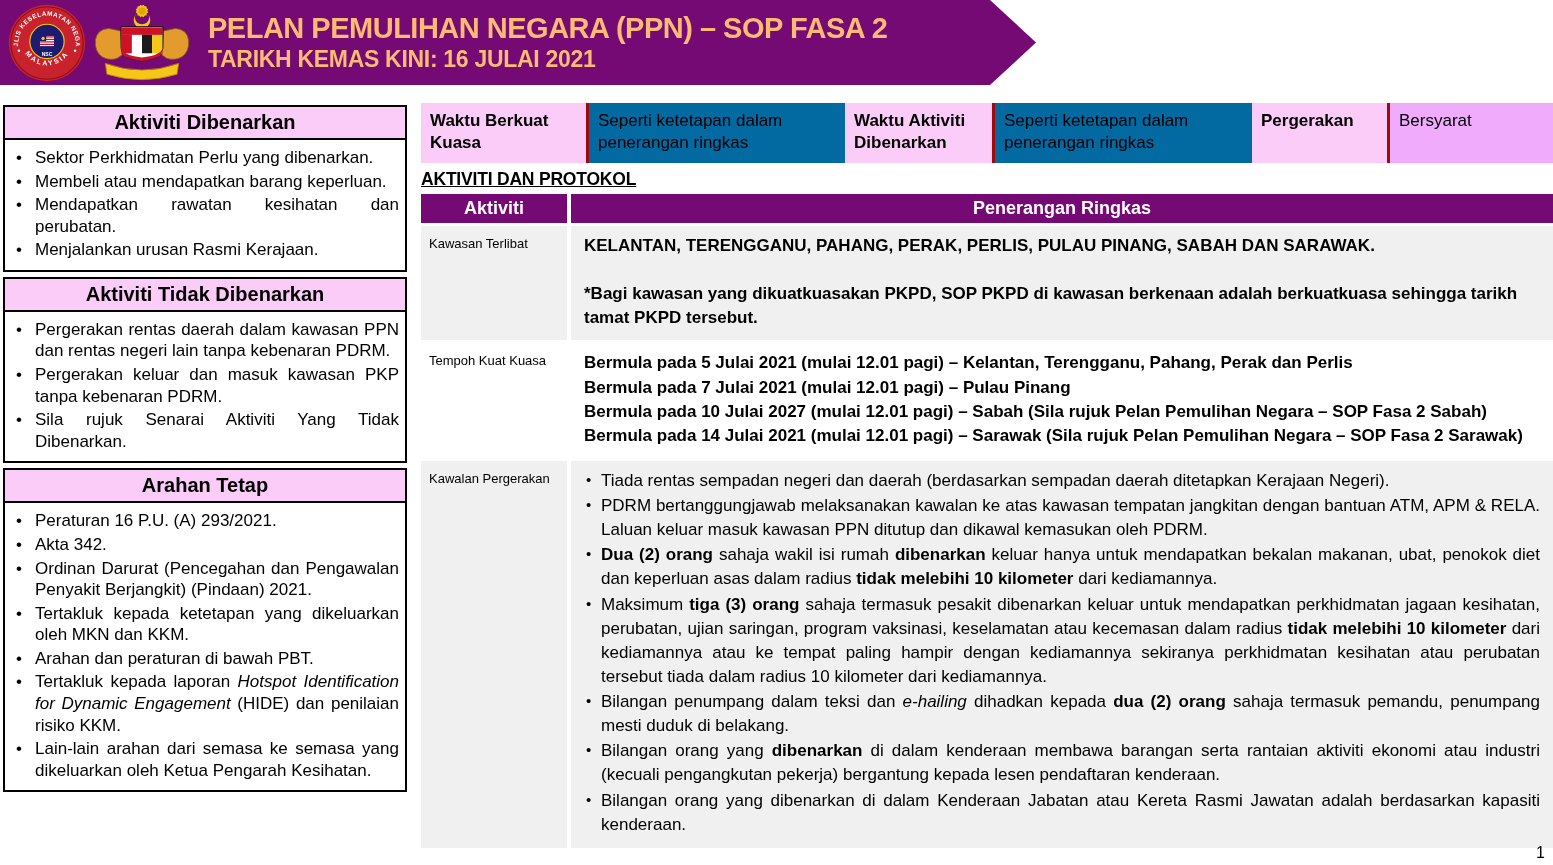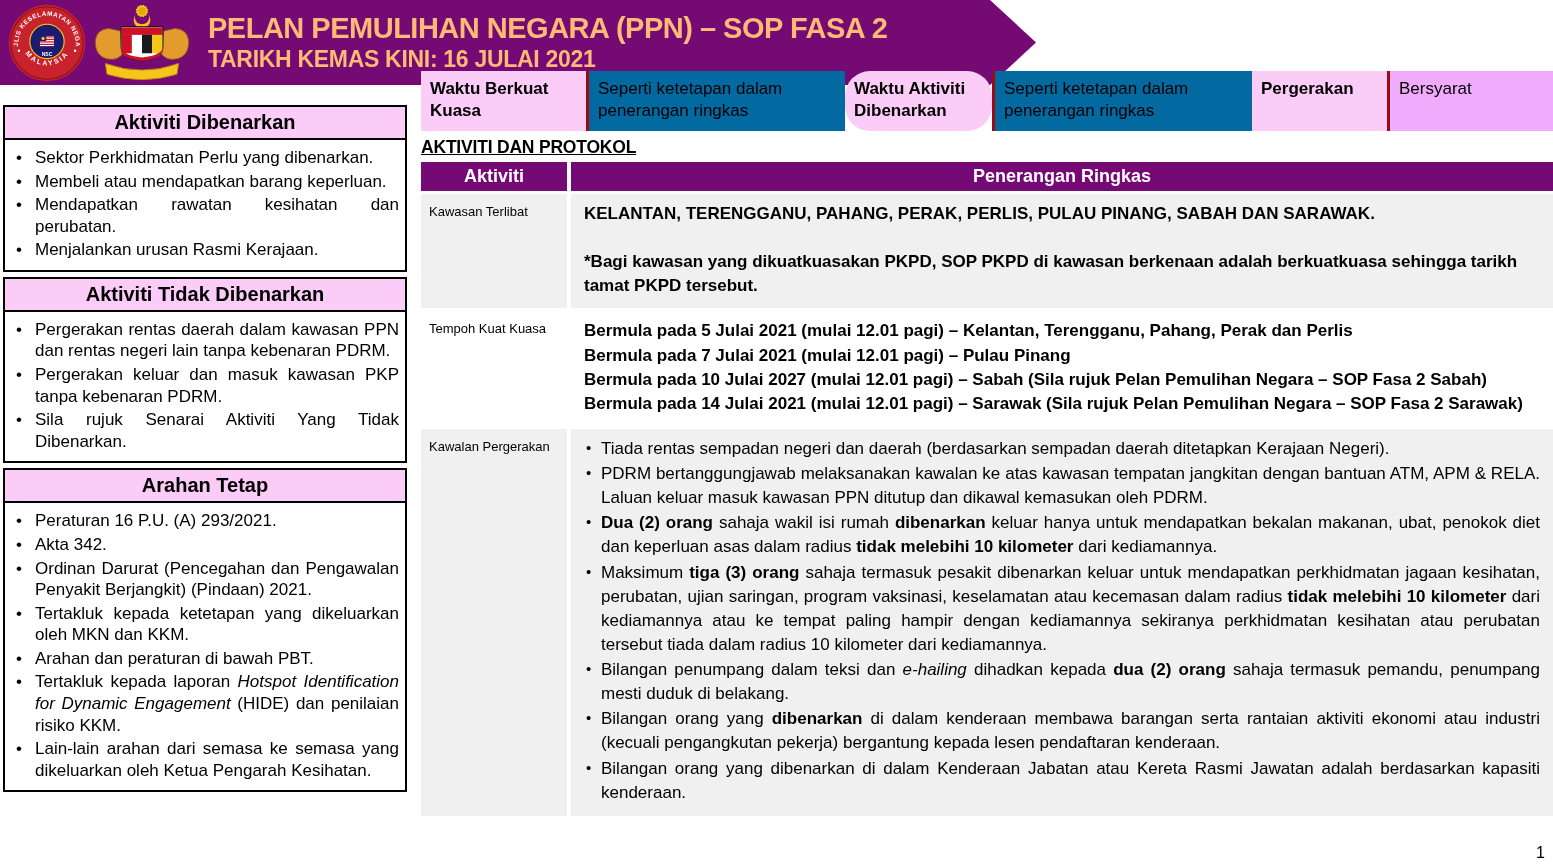--- a/index.html
+++ b/index.html
@@ -30,29 +30,29 @@
   }
   .side-list { list-style:none; margin:7px 6px 9px 0; padding:0; }
   .side-item {
     position:relative; padding-left:30px; font-size:17px; line-height:1.27;
     text-align:justify; margin-bottom:2px;
   }
   .side-item::before { content:"\2022"; position:absolute; left:11px; }
   .side-item i { font-style:italic; }
 
   
-  .content { position:absolute; left:421px; top:71px; width:1132px; }
+  .content { position:absolute; left:421px; top:103px; width:1132px; }
 
   .status-row { display:flex; height:60px; }
   .scell { box-sizing:border-box; padding:7px 9px; font-size:17px; line-height:1.32; }
   .scell.pink { background:#FBCCF8; font-weight:bold; }
   .scell.gray { background:#0369a1; border-left:3px solid #9E0B0F; }
   .scell.white { background:#f0abfc; border-left:3px solid #9E0B0F; }
   .scell.c1 { width:165px; } .scell.c2 { width:259px; }
-  .scell.c3 { width:147px;border-radius:25px; } .scell.c4 { width:260px; }
+  .scell.c3 { width:147px; } .scell.c4 { width:260px; }
   .scell.c5 { width:135px; } .scell.c6 { flex:1; }
 
   .proto-heading {
     margin:6px 0 4px 0; font-size:17.5px; font-weight:bold;
     text-decoration:underline; letter-spacing:-0.2px;
   }
 
   table.sop { border-collapse:collapse; width:100%; }
   table.sop th {
     background:#750A75; color:#fff; font-size:18px; font-weight:bold;

